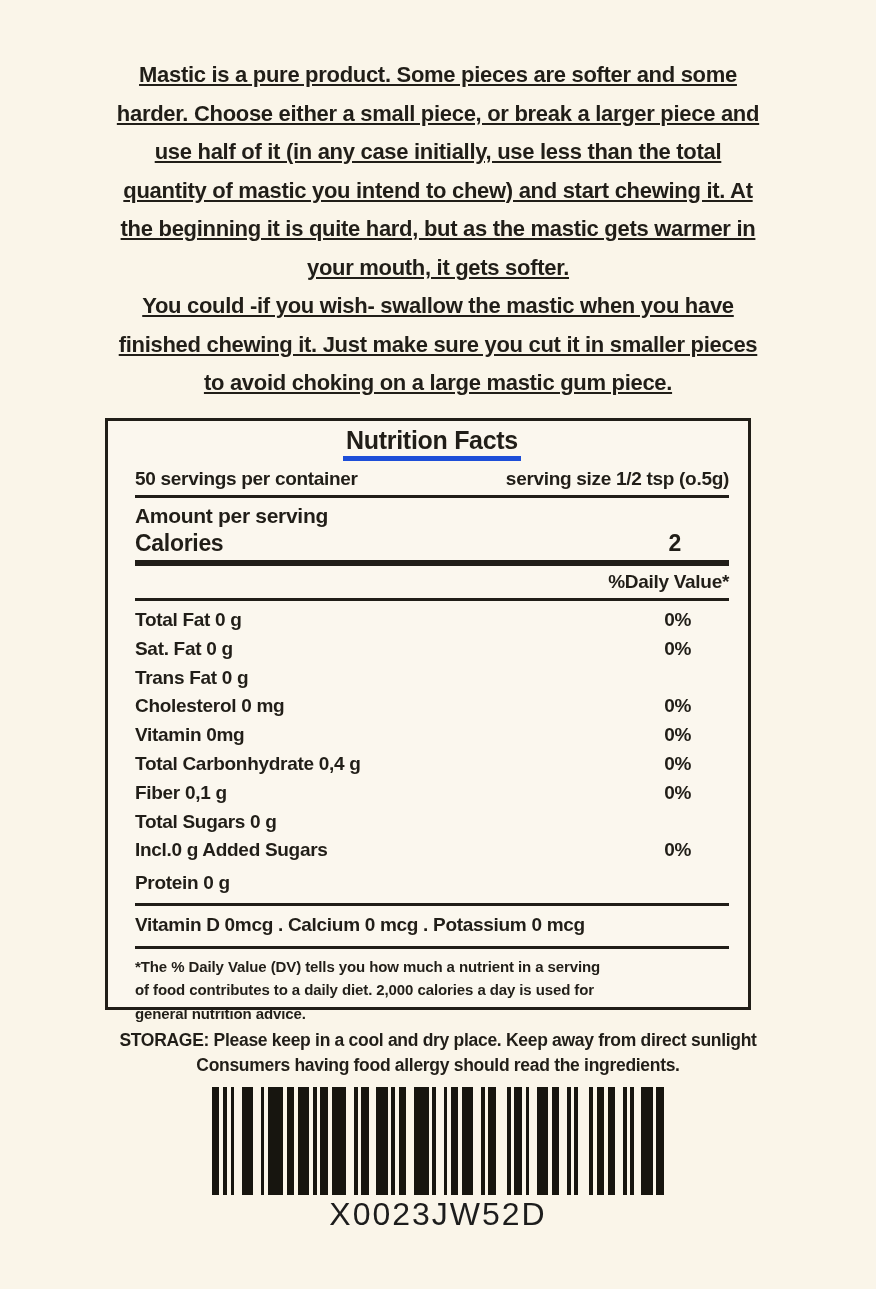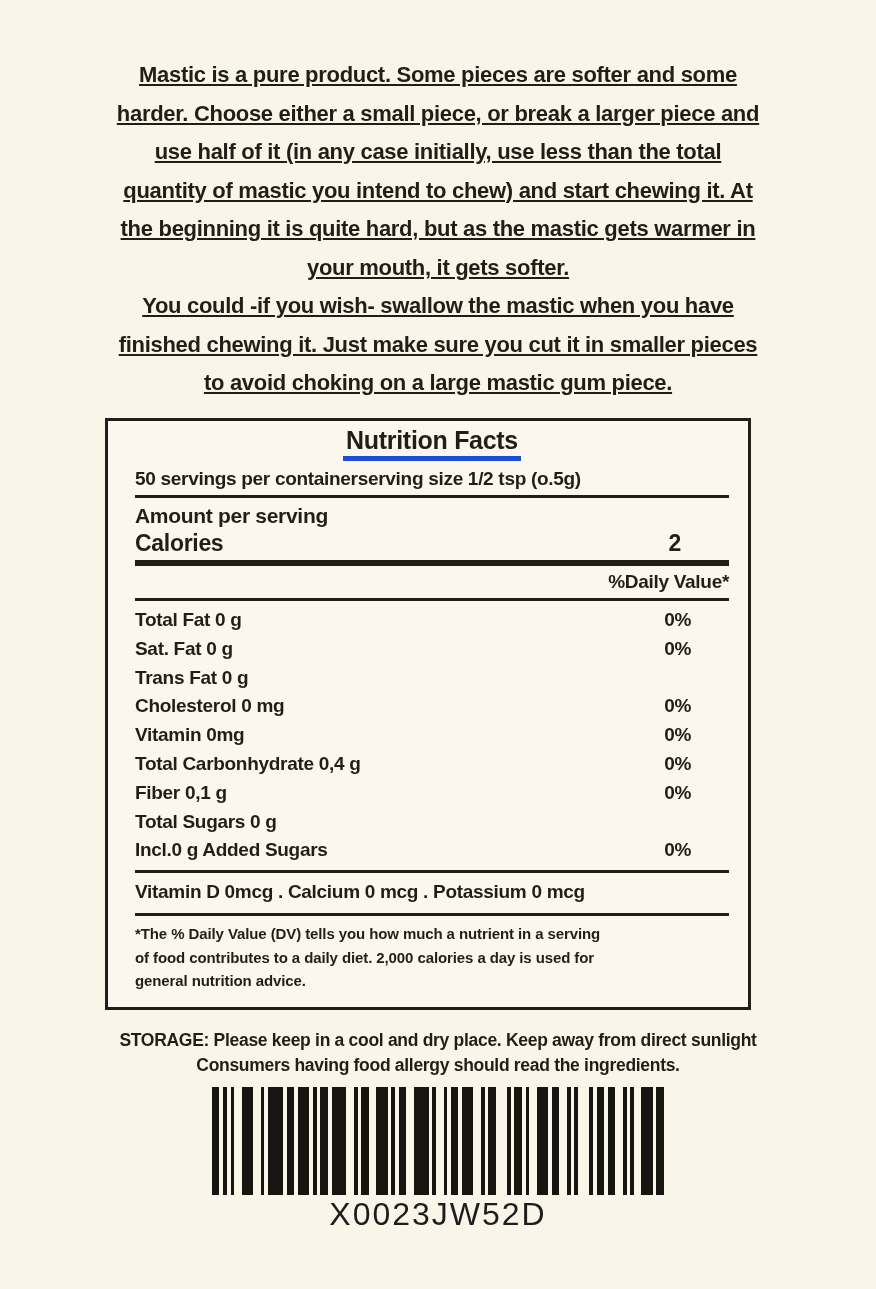--- a/index.html
+++ b/index.html
@@ -44,20 +44,21 @@
   .nf-title {
     display: inline-block;
     font-size: 25px;
     font-weight: 700;
     letter-spacing: -0.3px;
     border-bottom: 5px solid #1d4ed8;
     padding: 0 3px 1px 3px;
   }
   .nf-servrow {
     display: flex;
+    justify-content: space-between;
     font-size: 19px;
     font-weight: 700;
     letter-spacing: -0.3px;
     margin-top: 7px;
   }
   .rule { height: 3px; background: #211e18; margin: 5px 0 0 0; }
   .rule-thick { height: 6px; background: #211e18; margin: 3px 0 0 0; }
   .nf-amount {
     font-size: 21px;
     font-weight: 700;
@@ -211,20 +212,24 @@
           <span class="nf-value">0%</span>
         </div>
         <div class="nf-row">
           <span>Total Sugars 0 g</span>
           <span class="nf-value"></span>
         </div>
         <div class="nf-row">
           <span>Incl.0 g Added Sugars</span>
           <span class="nf-value">0%</span>
         </div>
+        <div class="nf-row last">
+          <span>Protein 0 g</span>
+          <span class="nf-value"></span>
+        </div>
       </div>
     <div class="rule"></div>
     <div class="nf-vitamins">Vitamin D 0mcg . Calcium 0 mcg . Potassium 0 mcg</div>
     <div class="rule"></div>
     <div class="nf-footnote">*The % Daily Value (DV) tells you how much a nutrient in a serving
 of food contributes to a daily diet. 2,000 calories a day is used for
 general nutrition advice.</div>
   </div>
 
   <div class="storage">STORAGE: Please keep in a cool and dry place. Keep away from  direct sunlight

